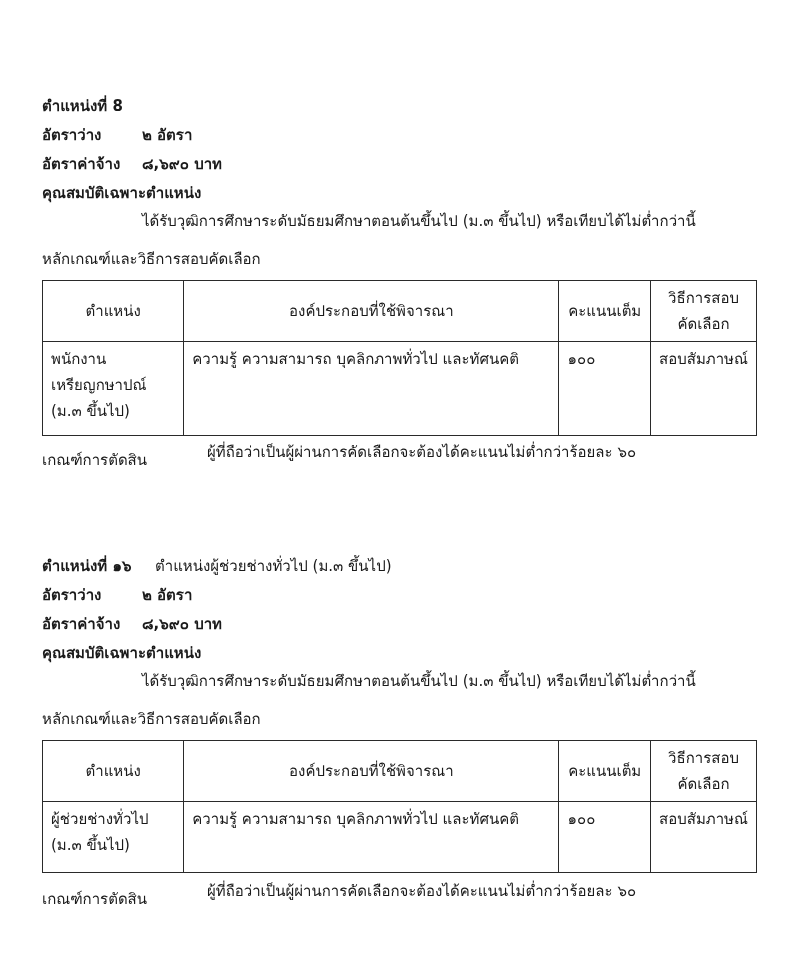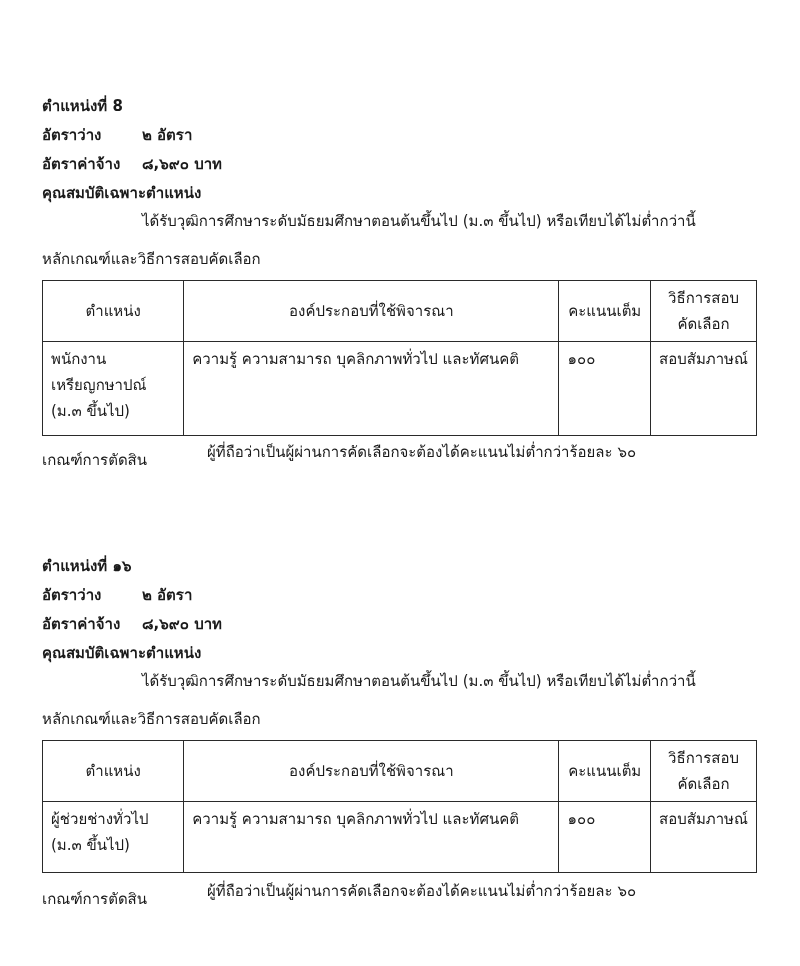--- a/index.html
+++ b/index.html
@@ -147,20 +147,21 @@
 
   <div class="line" style="top:441px; left:0; width:800px;">
     <span class="decision-label">เกณฑ์การตัดสิน</span>
     <span class="decision-text">ผู้ที่ถือว่าเป็นผู้ผ่านการคัดเลือกจะต้องได้คะแนนไม่ต่ำกว่าร้อยละ ๖๐</span>
   </div>
 </div>
 
 <div class="section" style="top:0;">
   <div class="line" style="top:555px; left:0; width:684px;">
     <span class="label">ตำแหน่งที่ ๑๖</span>
+    <span class="value-wide">ตำแหน่งผู้ช่วยช่างทั่วไป (ม.๓ ขึ้นไป)</span>
   </div>
   <div class="line" style="top:584px; left:0; width:800px;">
     <span class="label">อัตราว่าง</span>
     <span class="value">๒ อัตรา</span>
   </div>
   <div class="line" style="top:613px; left:0; width:800px;">
     <span class="label">อัตราค่าจ้าง</span>
     <span class="value">๘,๖๙๐ บาท</span>
   </div>
   <div class="line" style="top:642px; left:0; width:800px;">

